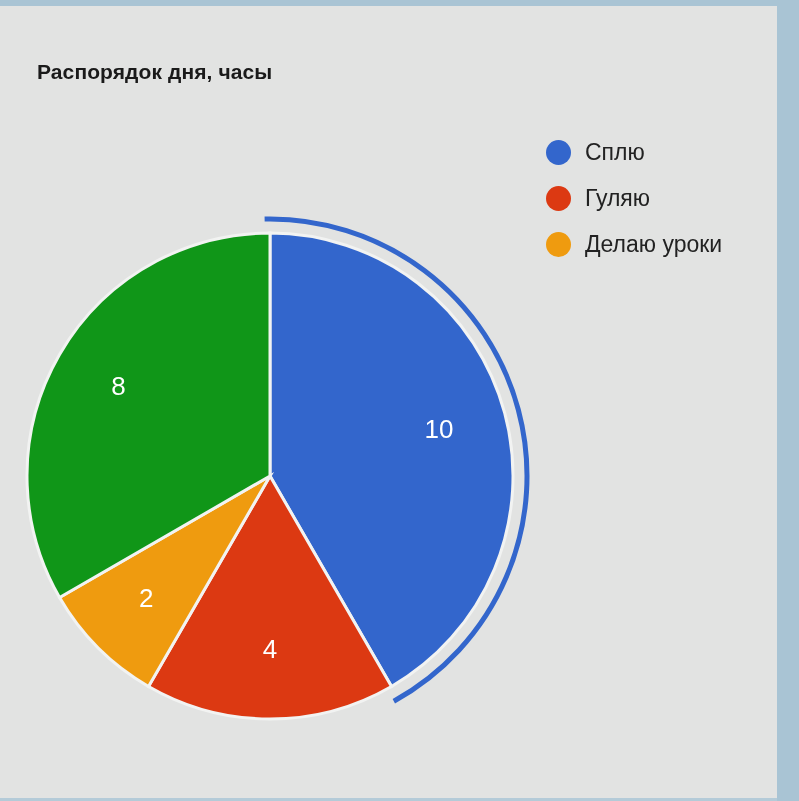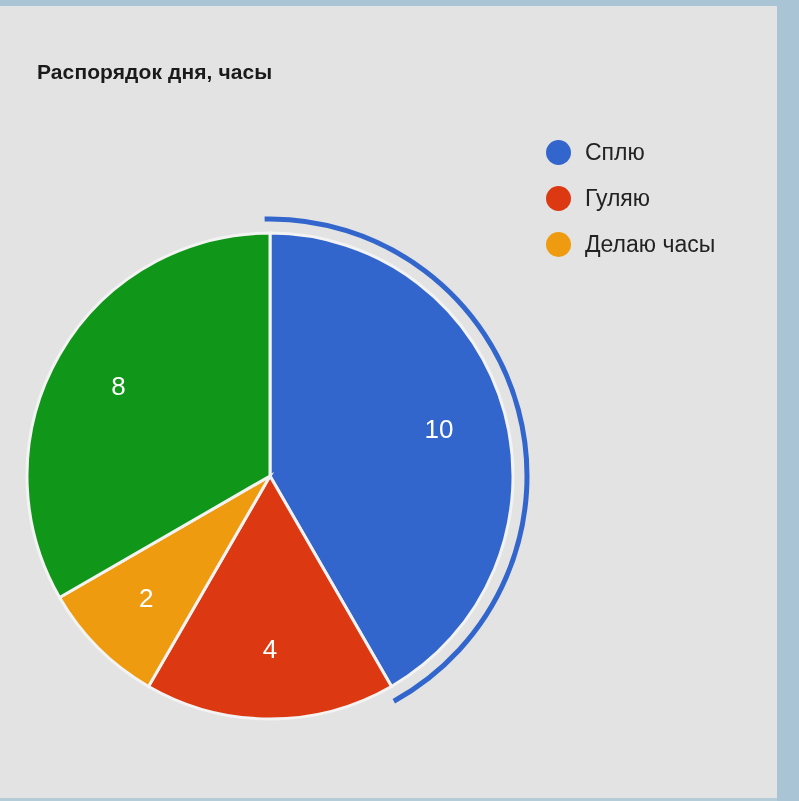--- a/index.html
+++ b/index.html
@@ -139,18 +139,18 @@
         <div class="legend-item">
           <span class="legend-swatch" style="background: rgb(51, 102, 204);"></span>
           <span class="legend-label">Сплю</span>
         </div>
         <div class="legend-item">
           <span class="legend-swatch" style="background: rgb(220, 57, 18);"></span>
           <span class="legend-label">Гуляю</span>
         </div>
         <div class="legend-item">
           <span class="legend-swatch" style="background: rgb(239, 155, 15);"></span>
-          <span class="legend-label">Делаю часы</span>
+          <span class="legend-label">Делаю уроки</span>
         </div>
       </div>
 
   </div>
 </div>
 
 </body></html>

